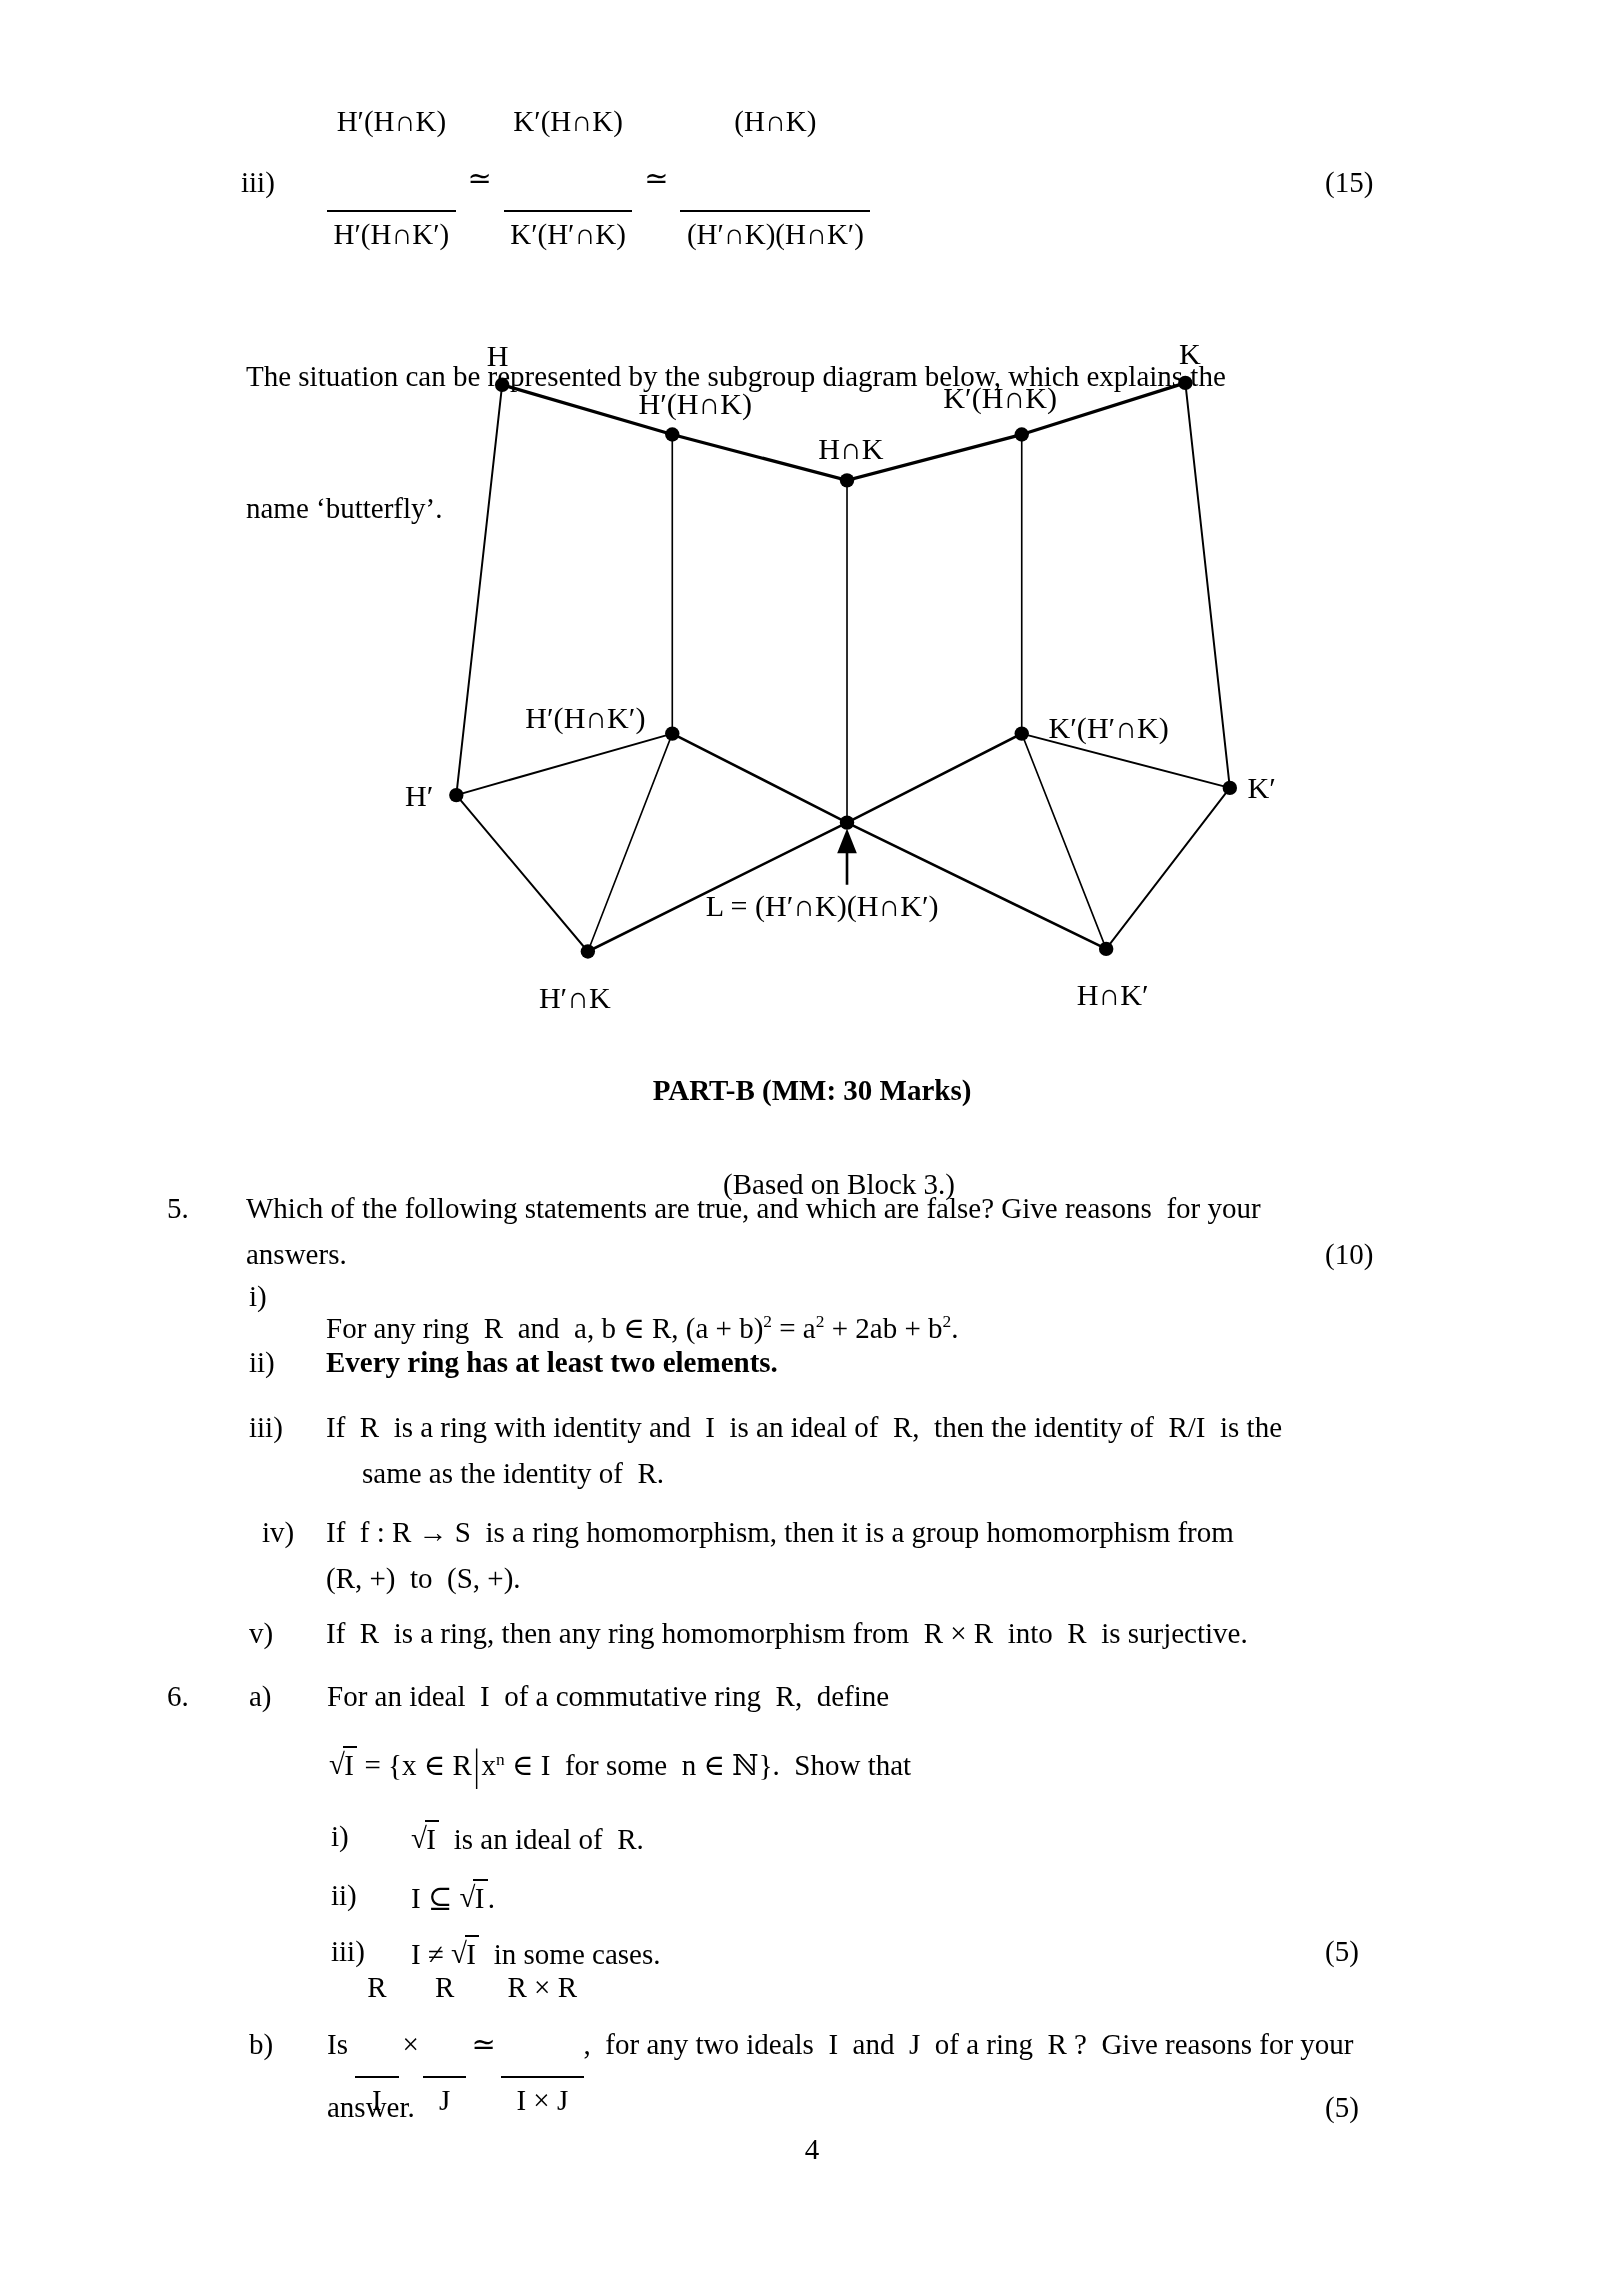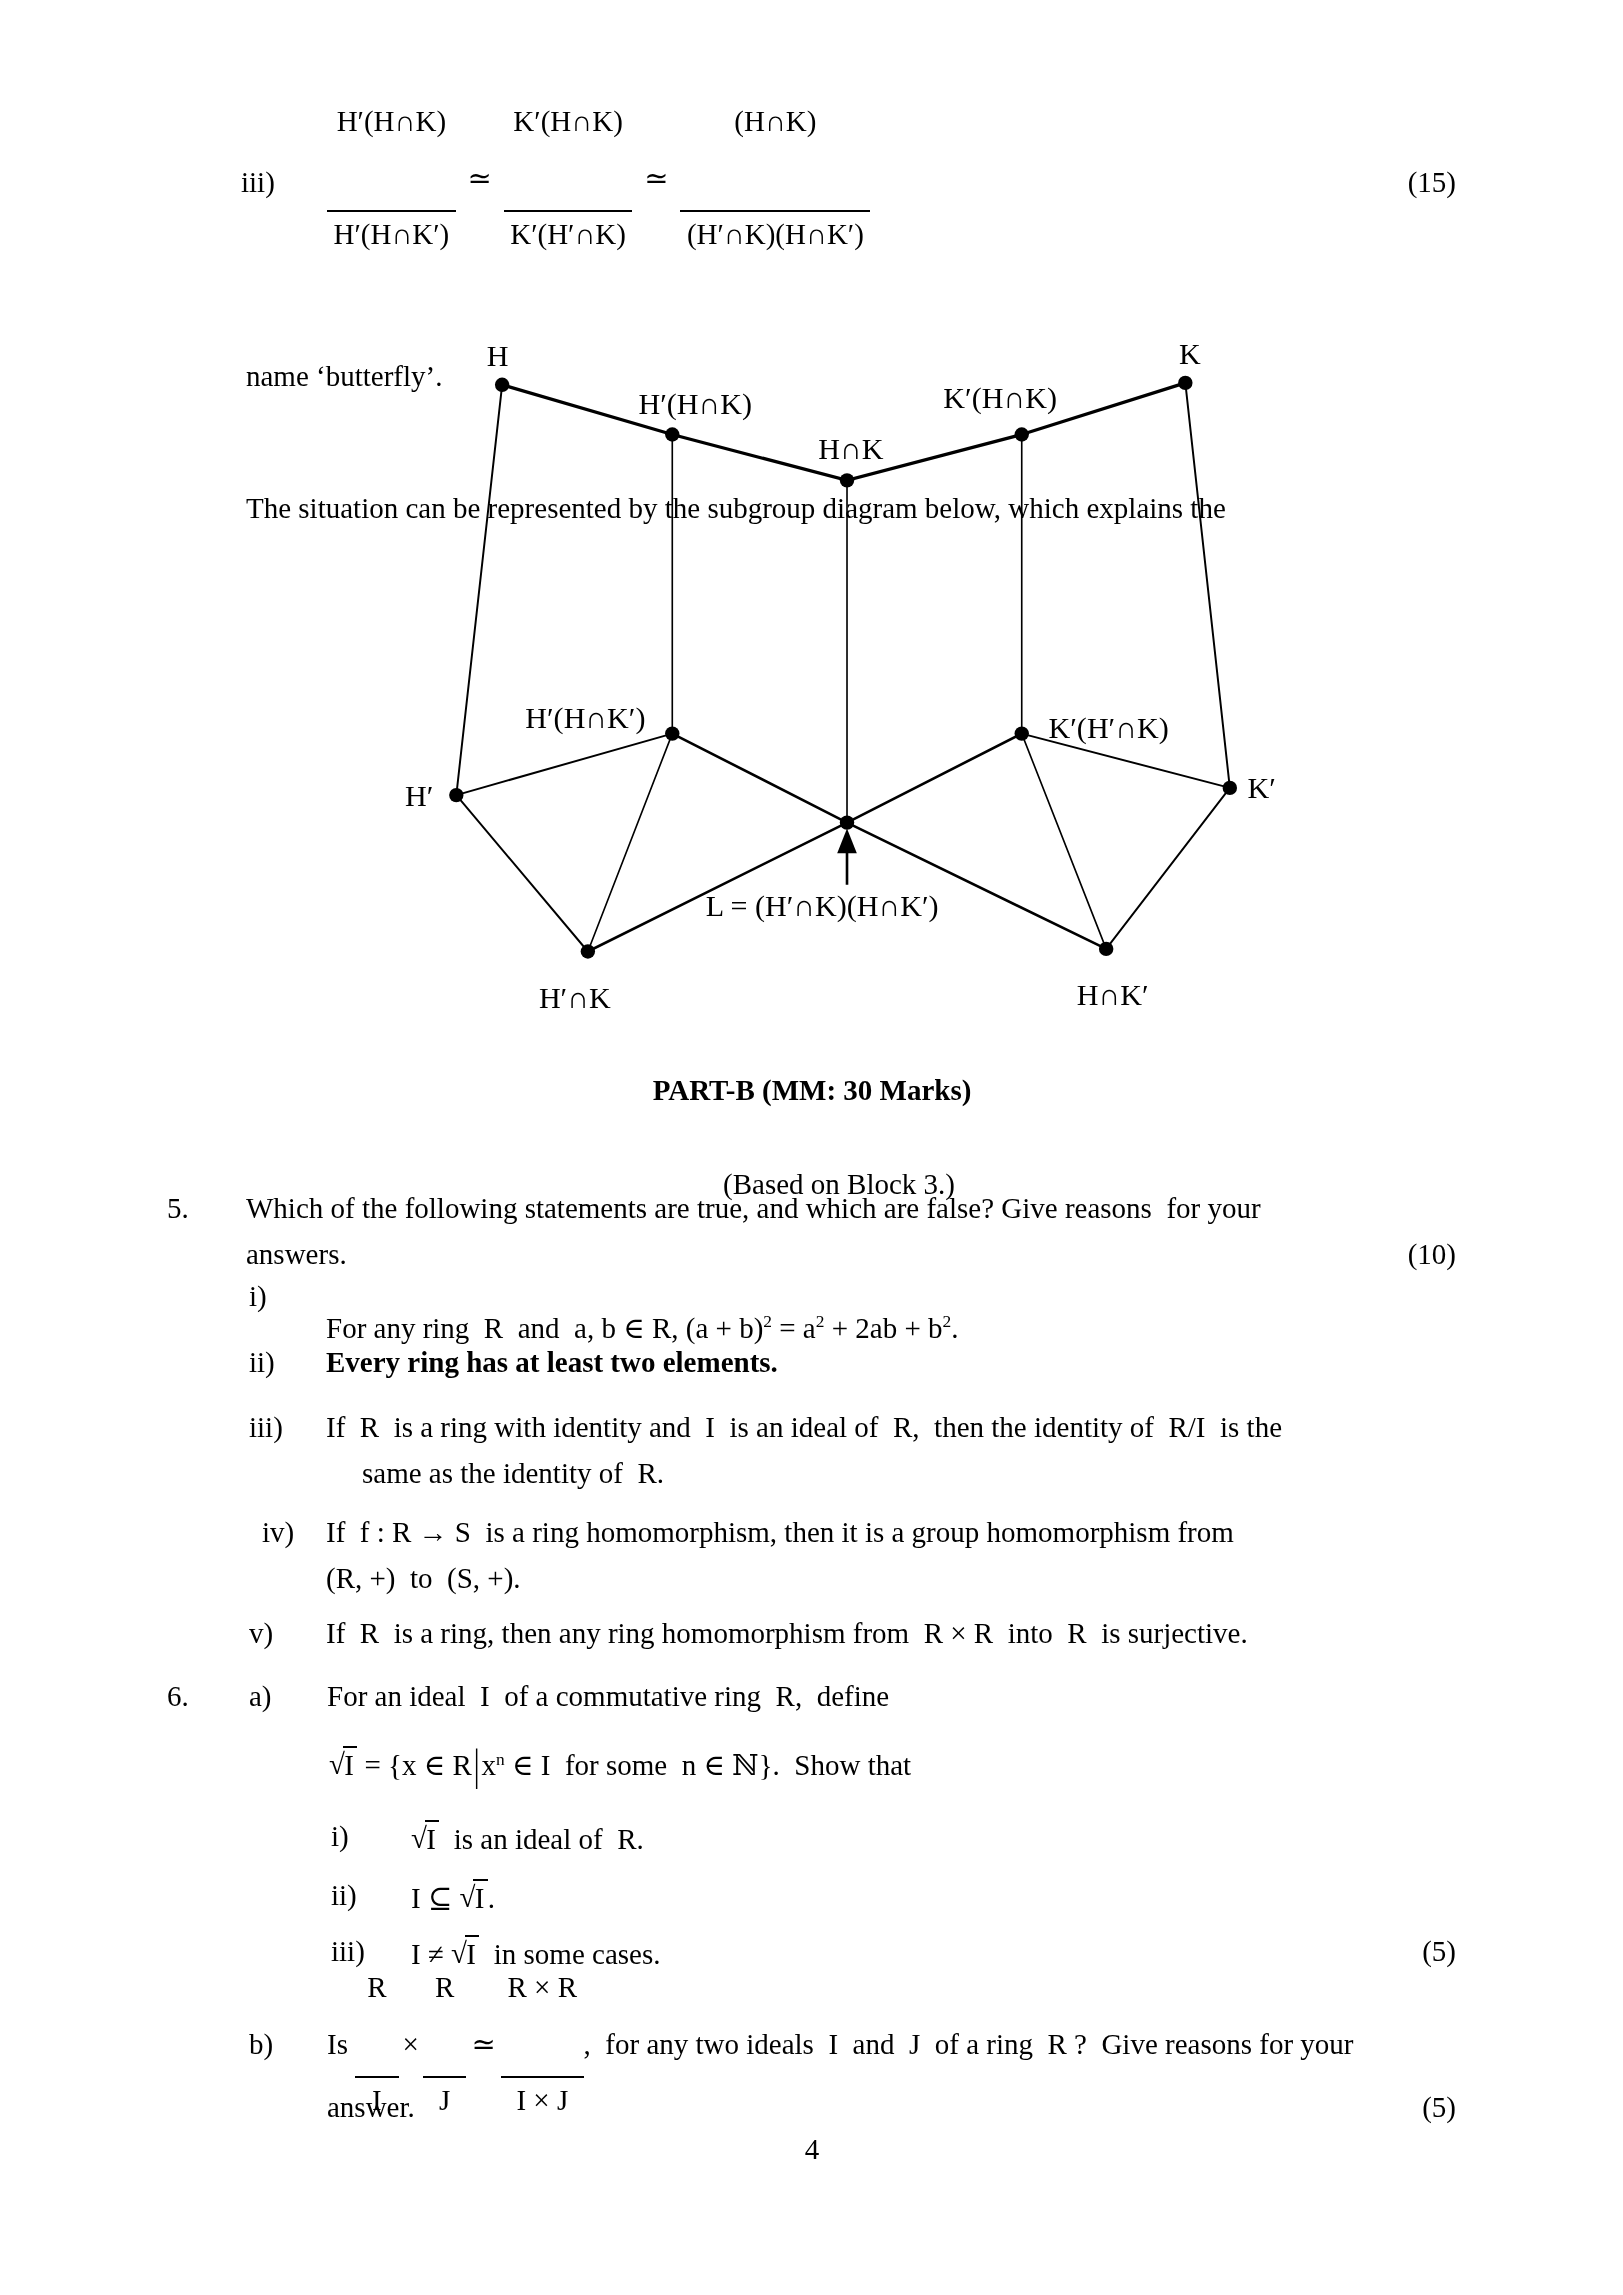--- a/index.html
+++ b/index.html
@@ -9,21 +9,21 @@
     margin:0 auto;
     background:#ffffff;
     color:#000;
     font-family:"Liberation Serif","DejaVu Serif",serif;
     font-size:29px;
     overflow:hidden;
   }
   .line{position:absolute;white-space:pre-wrap;line-height:1.15;}
   .center{left:0;width:1624px;text-align:center;}
   .bold{font-weight:bold;}
-  .marks{position:absolute;right:168px;width:131px;text-align:right;white-space:pre;}
+  .marks{position:absolute;right:168px;width:131px;white-space:pre;}
   
   .frow{position:absolute;display:flex;align-items:center;white-space:pre;}
   .rel{margin:0 11.8px;}
   .frac{display:inline-block;text-align:center;vertical-align:middle;}
   .frac .num{display:block;padding:1.3px 6.5px 5.9px;}
   .frac .den{display:block;border-top:2px solid #000;padding:5.9px 6.5px 1.3px;}
   
   .sqrt{display:inline-block;white-space:nowrap;}
   .sqrt .rad{display:inline-block;transform:translateY(-1.3px);}
   .sqrt .arg{display:inline-block;border-top:2px solid #000;padding:1.3px 3.3px 0 1.3px;margin-left:-2px;}
@@ -51,22 +51,22 @@
     </span>
     <span class="rel">≃</span>
     <span class="frac">
       <span class="num">(H∩K)</span>
       <span class="den">(H′∩K)(H∩K′)</span>
     </span>
   </div>
   <span class="marks" style="top:166px;">(15)</span>
 
   <div class="line" style="left:246px;top:266px;line-height:44px;">
+    <div>The situation can be represented by the subgroup diagram below, which explains the</div>
     <div>name ‘butterfly’.</div>
-    <div>The situation can be represented by the subgroup diagram below, which explains the</div>
   </div>
 
   <svg class="diagram" width="1624" height="2295" viewBox="0 0 2481 3507" style="font-size:44px">
     <g stroke="#000" fill="none" stroke-linecap="round">
 
       <polyline points="767,588 1027,664 1294,734 1561,664 1811,585" stroke-width="5"></polyline>
 
       <line x1="767" y1="588" x2="697" y2="1215" stroke-width="3"></line>
       <line x1="1811" y1="585" x2="1879" y2="1204" stroke-width="3"></line>
 

